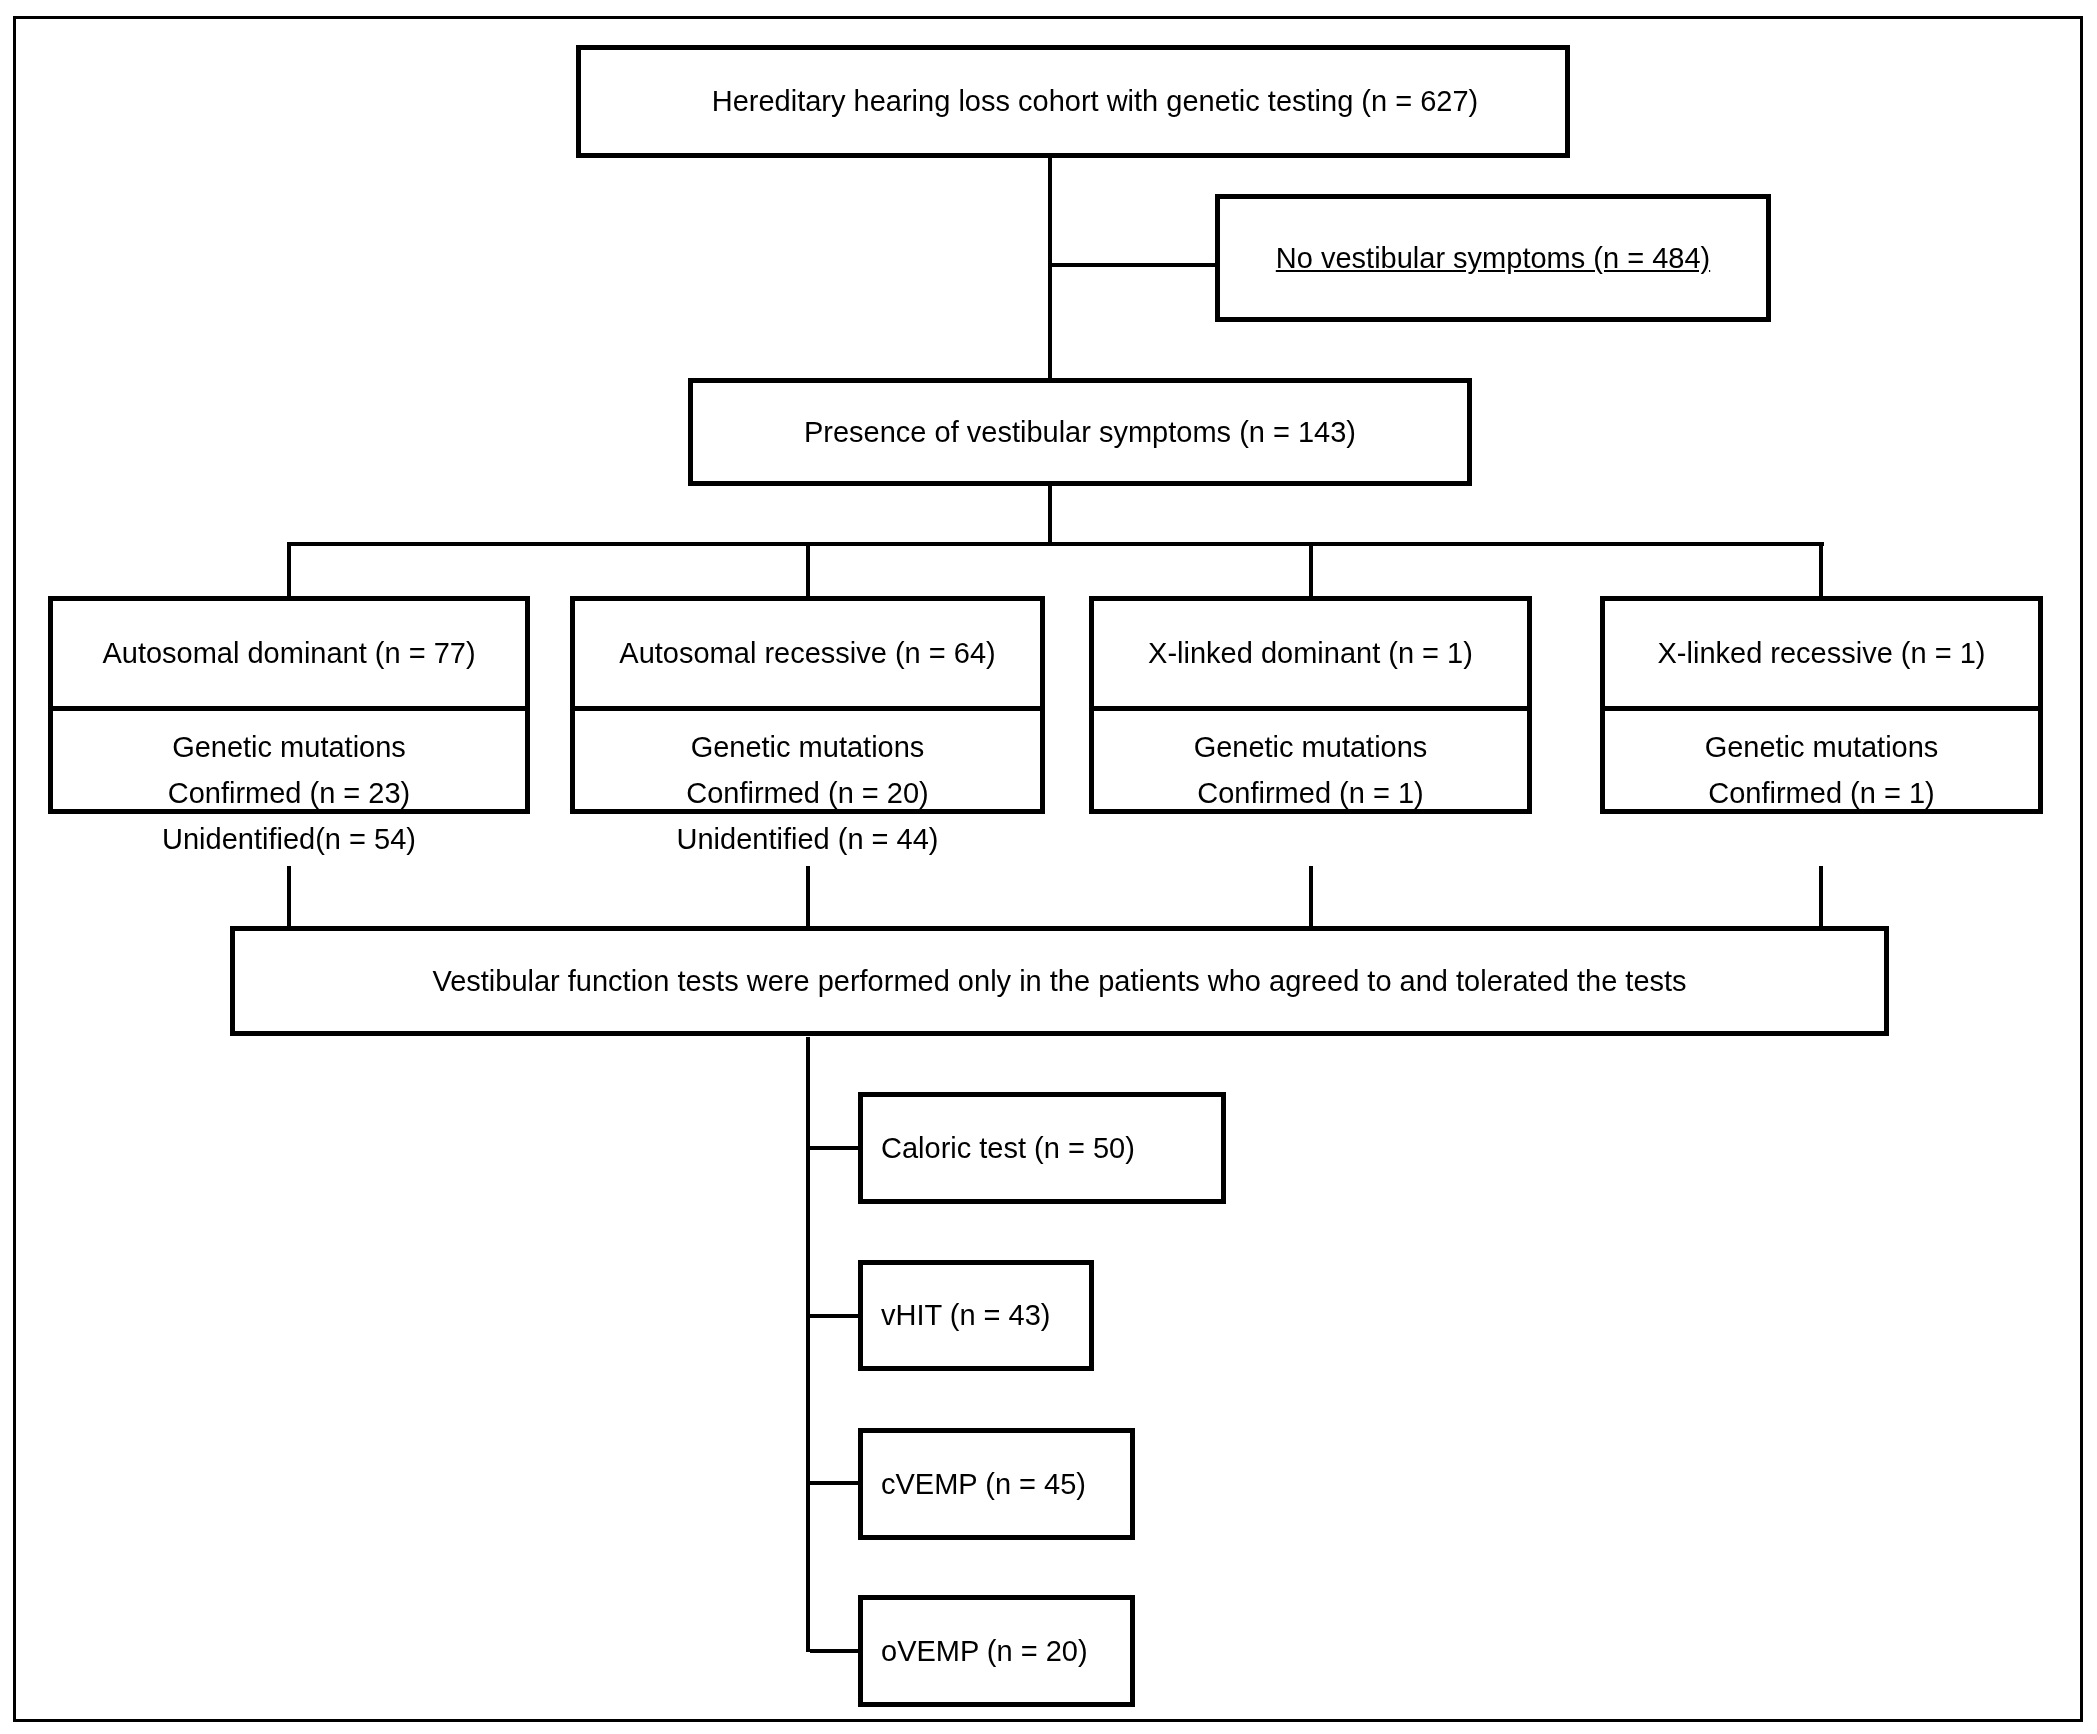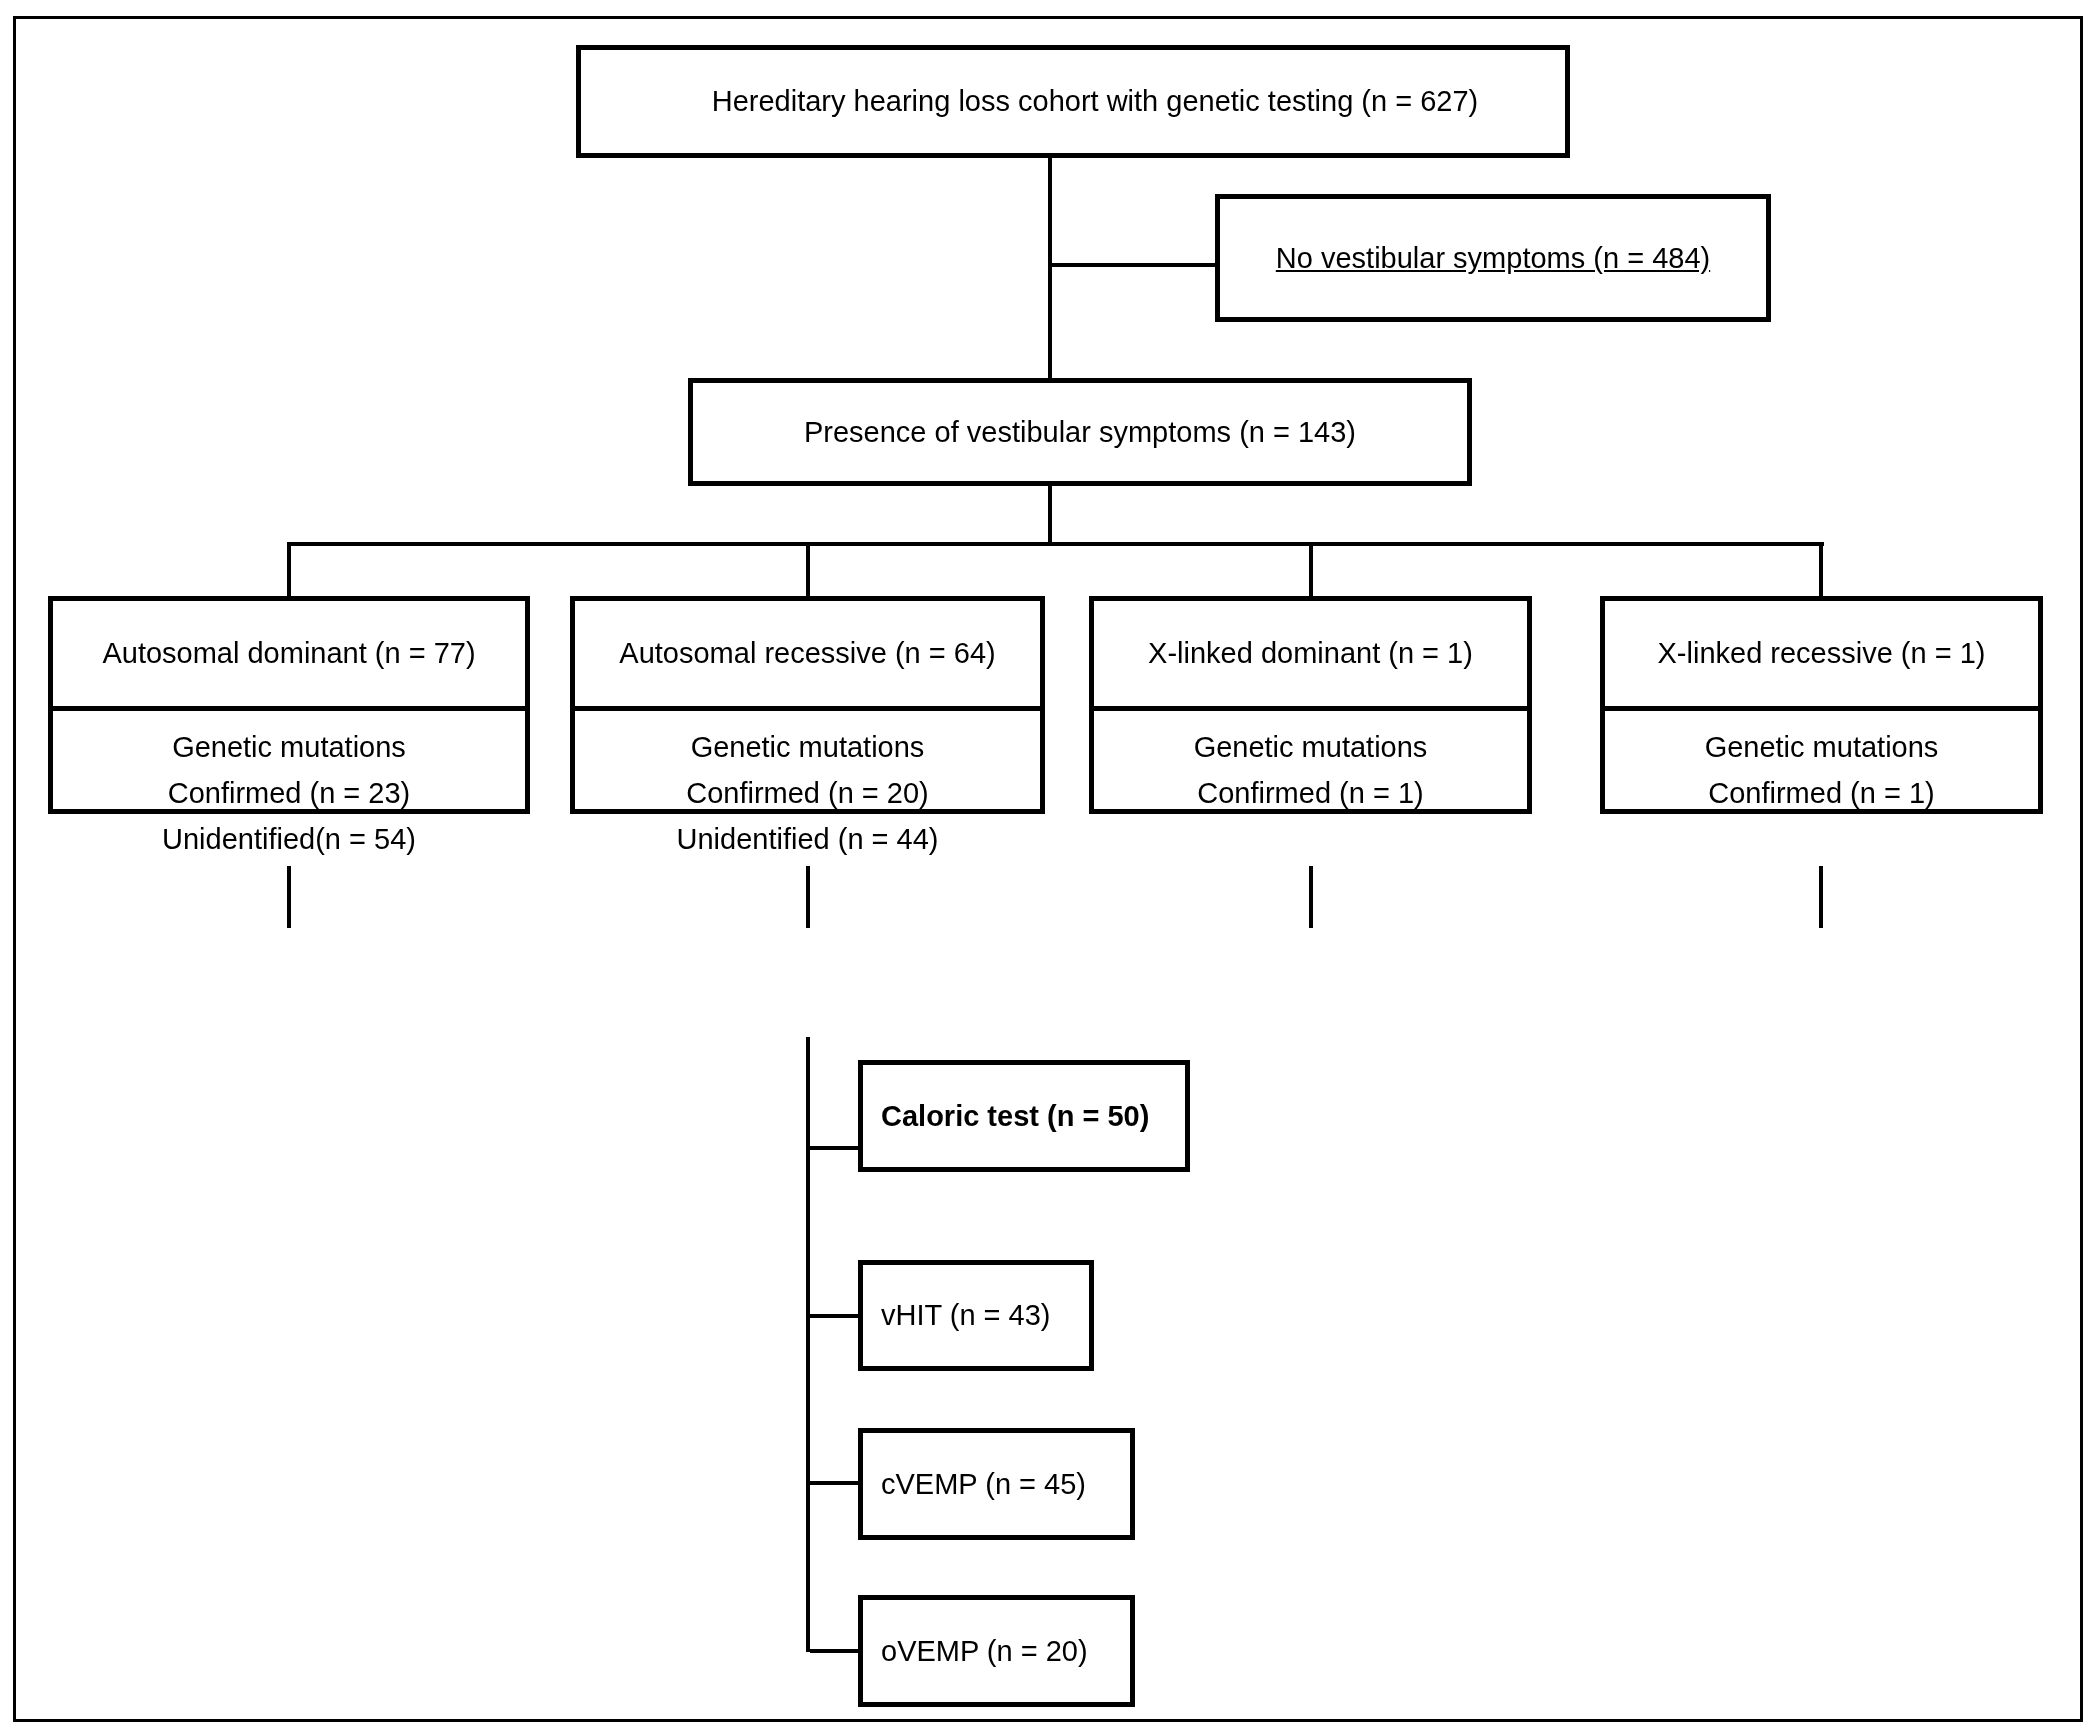--- a/index.html
+++ b/index.html
@@ -93,21 +93,21 @@
     line-height: 46px;
     white-space: nowrap;
   }
 
   
   .test-box {
     justify-content: flex-start;
     text-align: left;
     padding-left: 18px;
   }
-  #box-t1 { left: 858px; top: 1060px; width: 332px; height: 112px; font-weight: bold; }
+  #box-t1 { left: 858px; top: 1092px; width: 368px; height: 112px; }
   #box-t2 { left: 858px; top: 1260px; width: 236px; height: 111px; }
   #box-t3 { left: 858px; top: 1428px; width: 277px; height: 112px; }
   #box-t4 { left: 858px; top: 1595px; width: 277px; height: 112px; }
 </style>
 </head>
 <body>
 
 <div id="canvas">
 
   <div id="frame"></div>
@@ -160,20 +160,21 @@
       <div>Genetic mutations</div>
       <div>Confirmed (n = 1)</div>
     </div>
   </div>
 
   <div class="line" id="stub-c1"></div>
   <div class="line" id="stub-c2"></div>
   <div class="line" id="stub-c3"></div>
   <div class="line" id="stub-c4"></div>
 
+  <div class="box" id="box-note">Vestibular function tests were performed only in the patients who agreed to and tolerated the tests</div>
 
   <div class="line" id="trunk-c"></div>
   <div class="line" id="conn-t1"></div>
   <div class="line" id="conn-t2"></div>
   <div class="line" id="conn-t3"></div>
   <div class="line" id="conn-t4"></div>
 
   <div class="box test-box" id="box-t1">Caloric test (n = 50)</div>
   <div class="box test-box" id="box-t2">vHIT (n = 43)</div>
   <div class="box test-box" id="box-t3">cVEMP (n = 45)</div>

